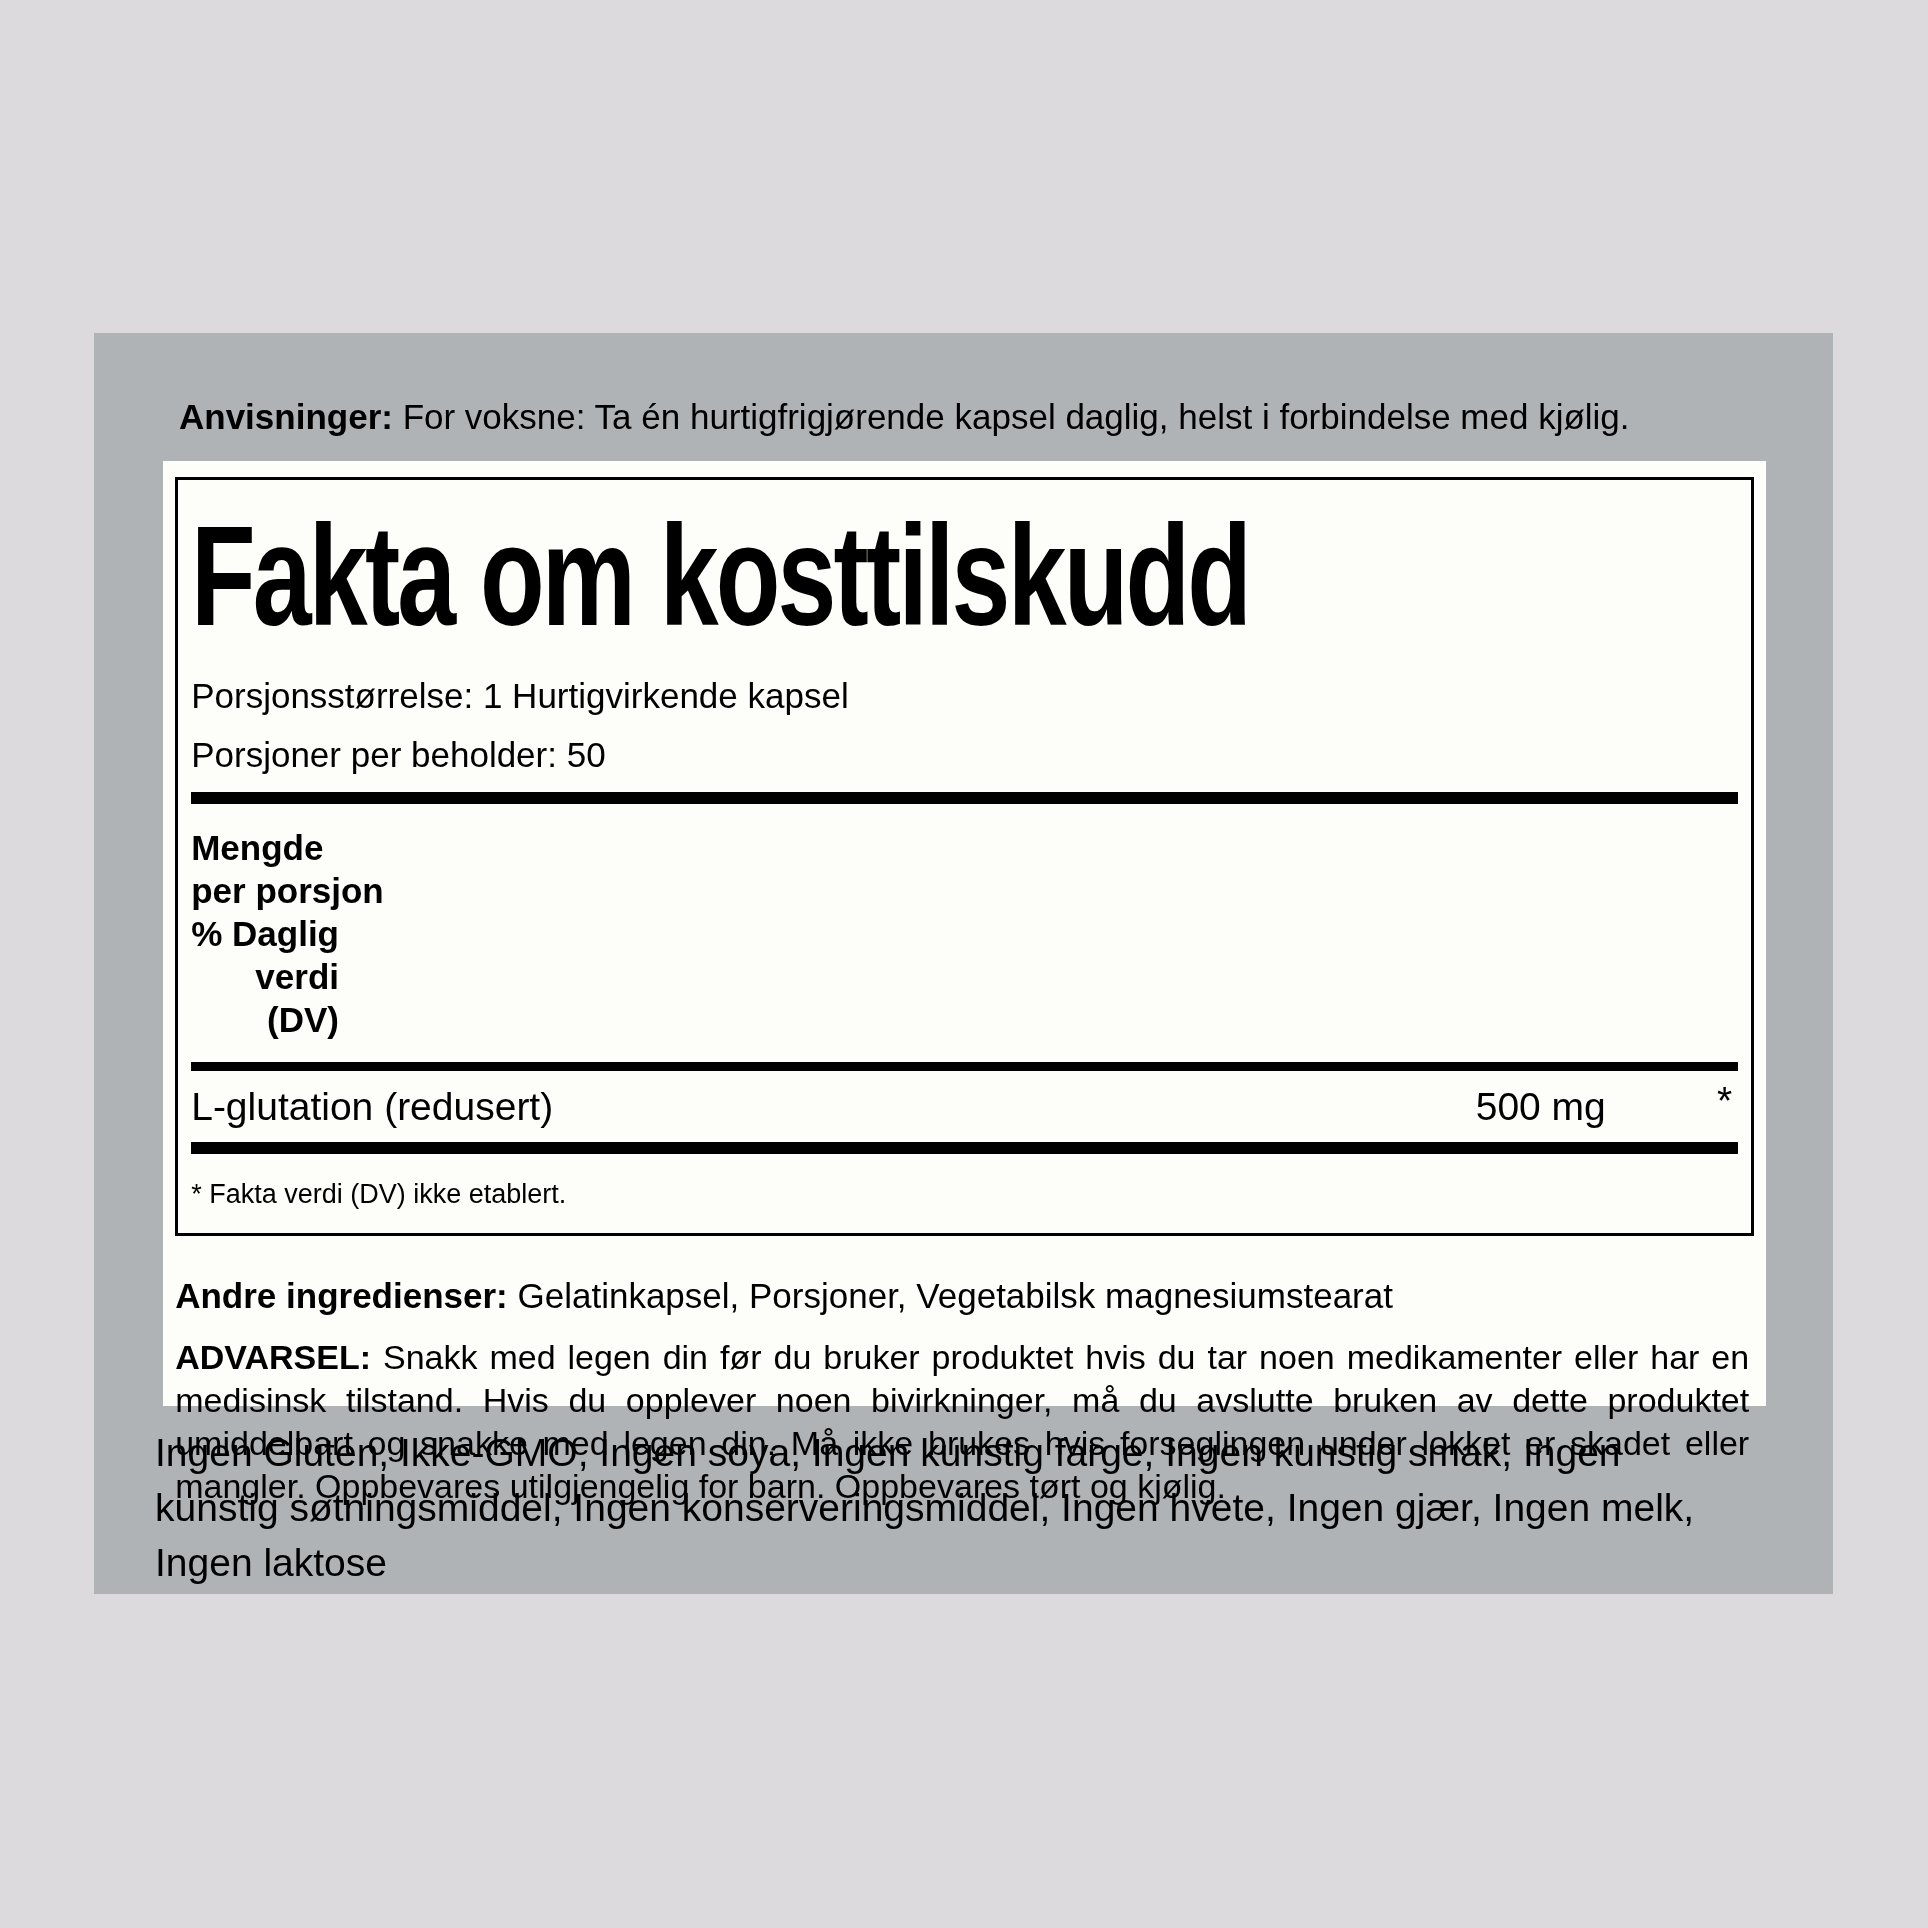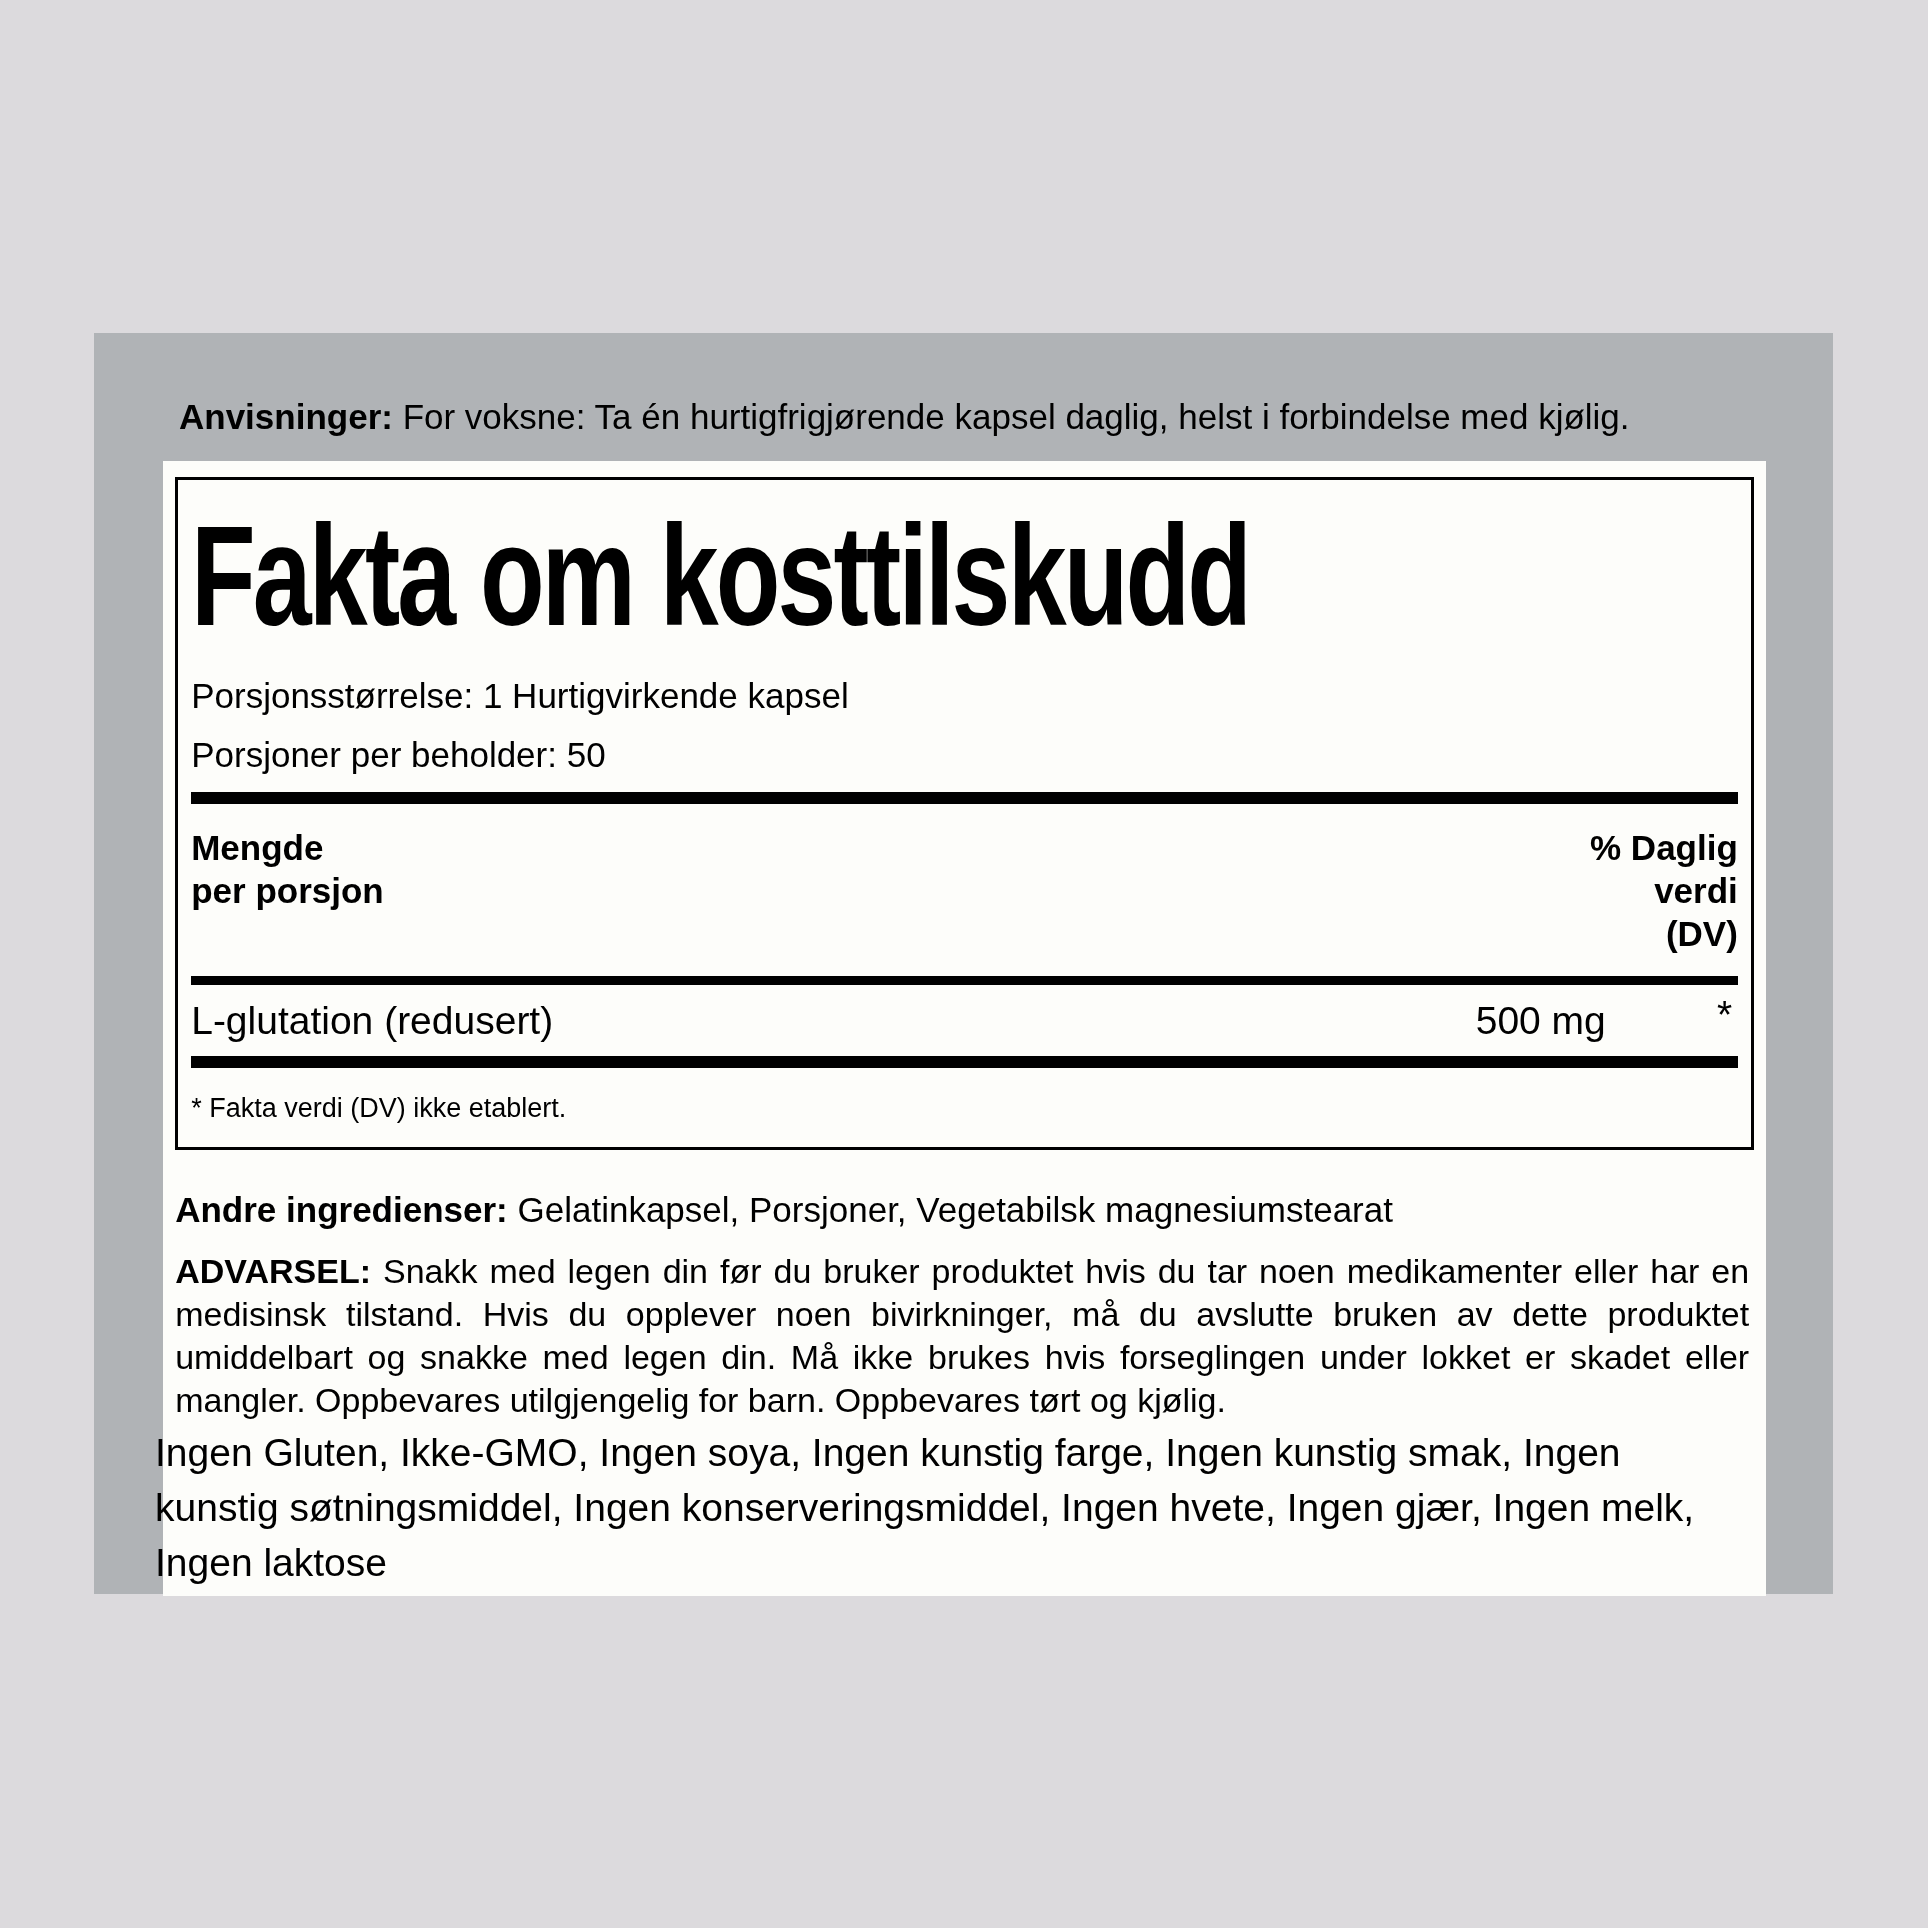--- a/index.html
+++ b/index.html
@@ -21,21 +21,21 @@
     position: absolute;
     left: 85px; top: 62px;
     width: 1582px;
     font-size: 35px; line-height: 43px;
   }
   .lead-bold { font-weight: bold; text-align: center; }
 
   .label-white {
     position: absolute;
     left: 69px; top: 128px;
-    width: 1603px; height: 1135px;
+    width: 1603px; height: 945px;
     background: #fdfdfa;
   }
 
   .facts-box {
     margin: 16px 12.2px 0 12.2px;
     border: 3.8px solid #000;
     background: #fdfdfa;
     padding: 0 13px 22.6px 13px;
   }
 
@@ -59,20 +59,21 @@
   .bar.medium { height: 8.5px; }
   .bar.b1 { margin-top: 17px; }
   .bar.b2 { margin-top: 21px; }
   .bar.b3 { margin-top: 15px; }
 
   .header-row {
     margin-top: 22.6px;
     display: flex;
     justify-content: space-between;
     align-items: flex-start;
+    flex-direction: column;
   }
   .hdr { font-weight: bold; font-size: 35px; line-height: 43px; }
   .hdr-right { text-align: right; }
 
   .nutrient-row {
     margin-top: 15px;
     position: relative;
     font-size: 39px; line-height: 41px;
     height: 41px;
   }

